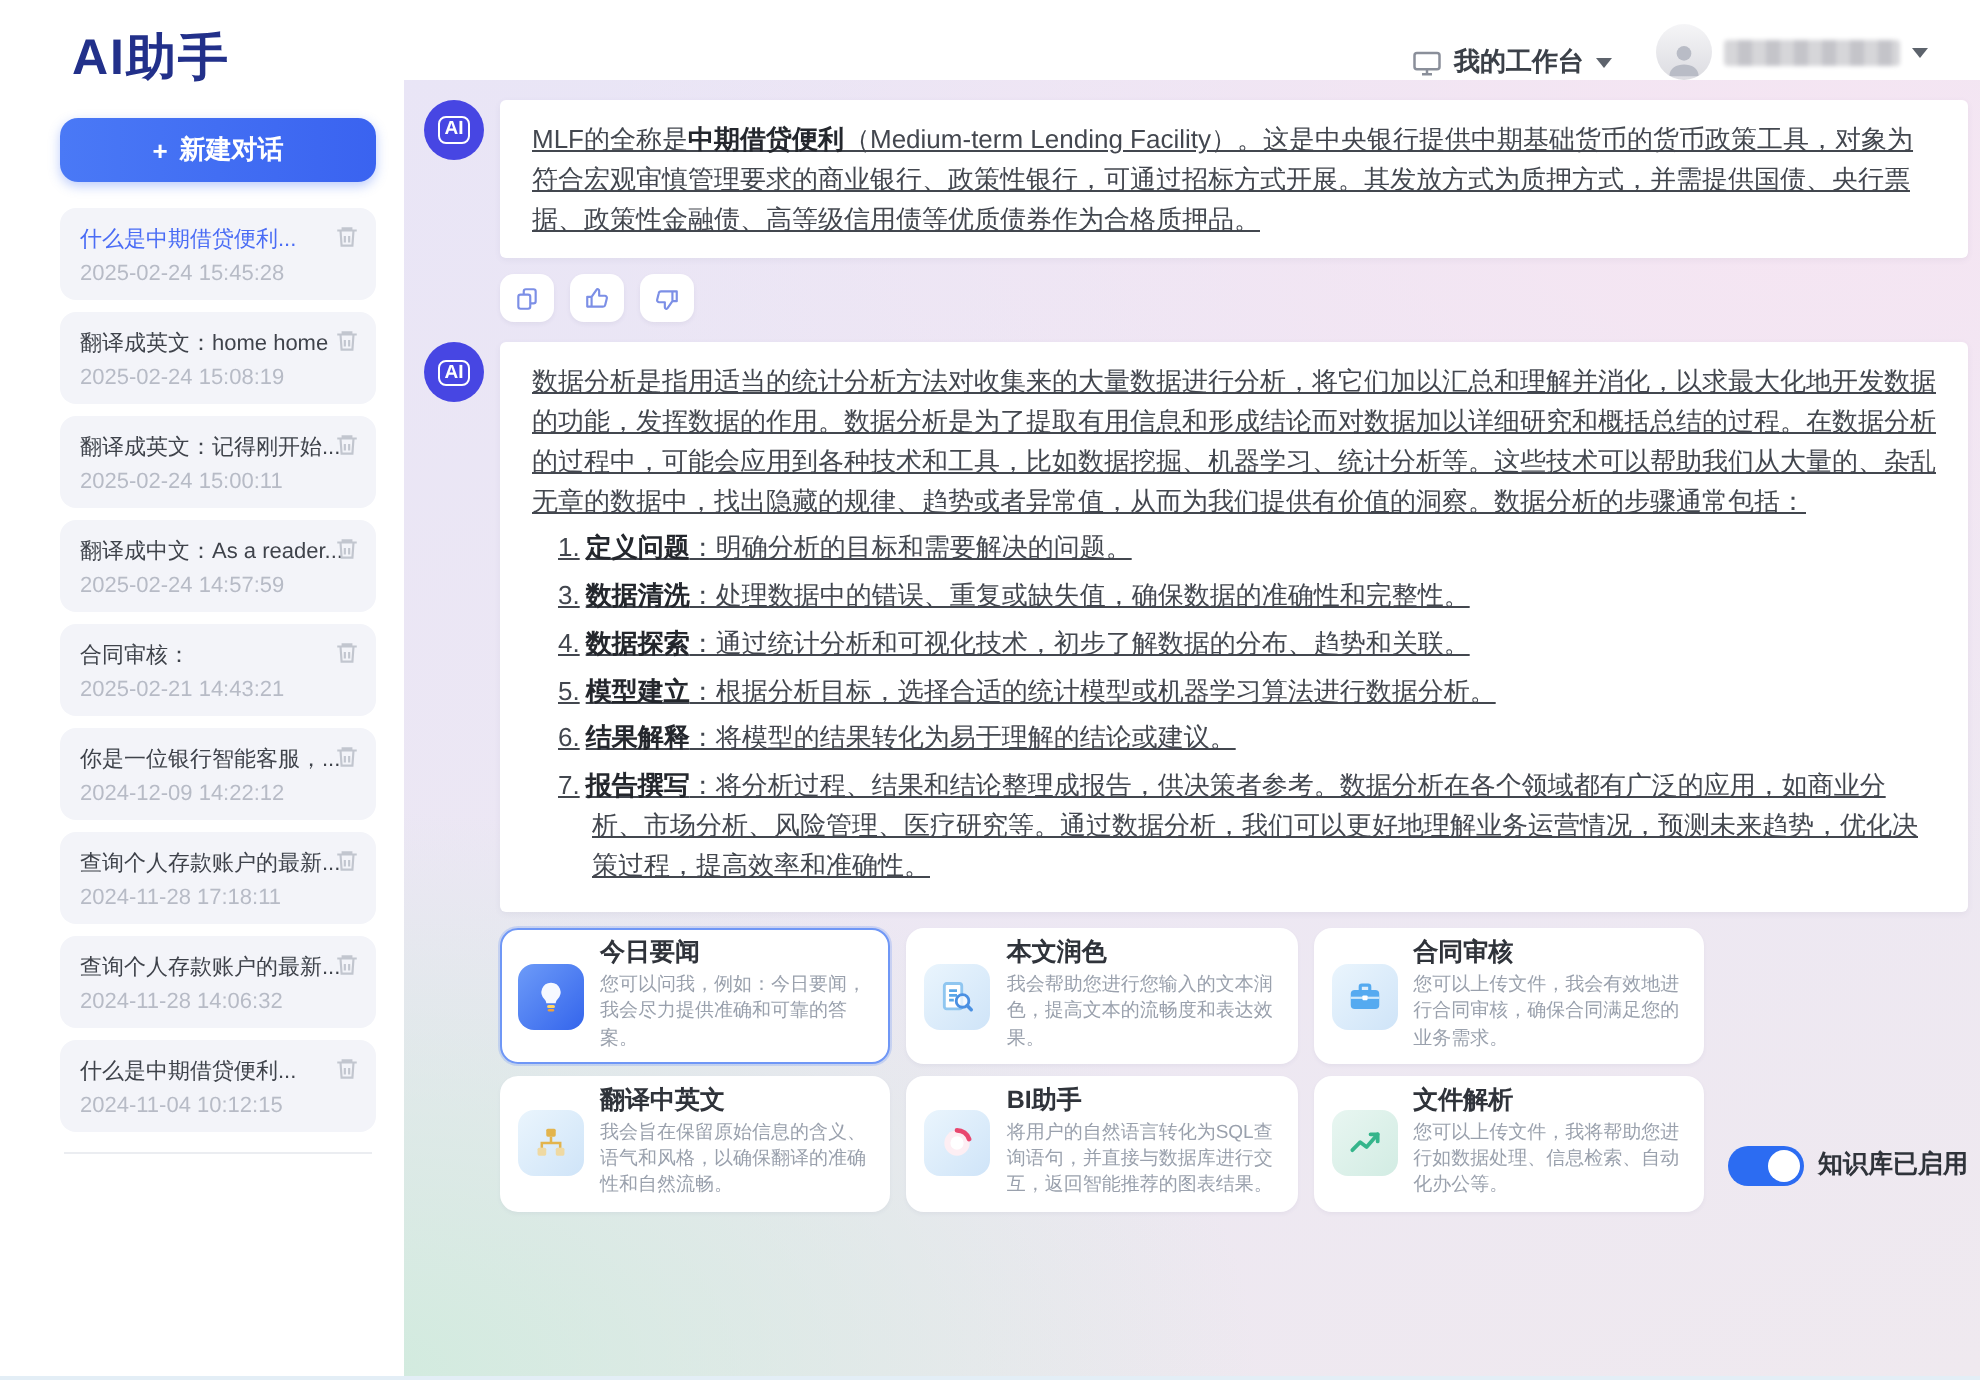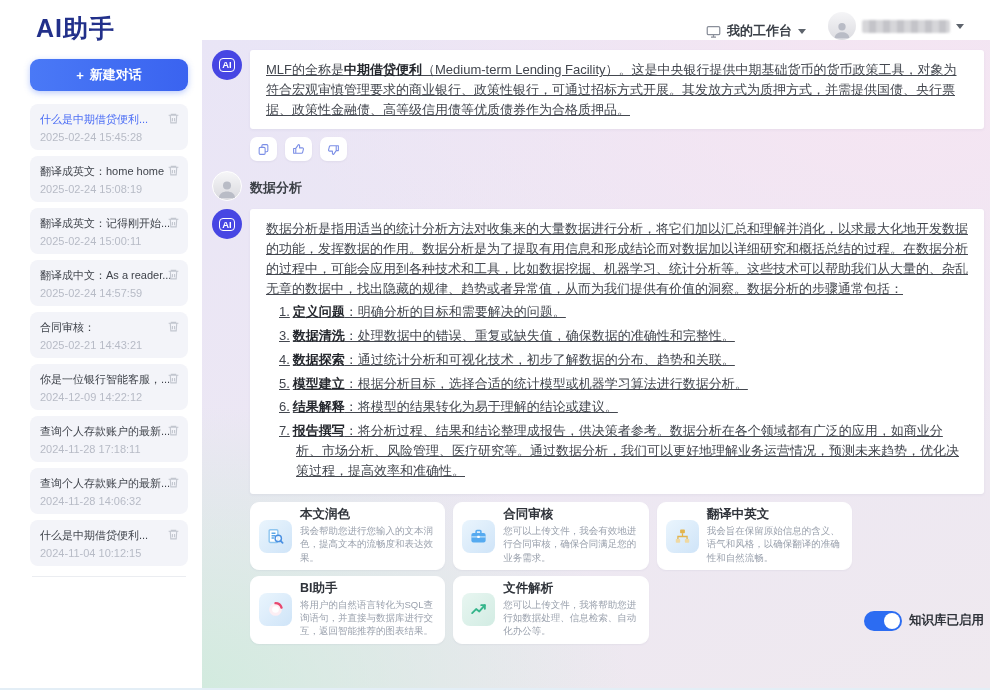--- a/index.html
+++ b/index.html
@@ -243,29 +243,20 @@
             <path d="M7 10l4.5-6.5c.8-1.1 2.5-.4 2.5.9V9h5.2c1.3 0 2.2 1.2 1.9 2.4l-1.5 6c-.2 1-1.1 1.6-2.1 1.6H7M7 10H3v9h4M7 10v9"></path>
           </svg>
         </button>
       <button class="action-btn">
           <svg class="flip" viewBox="0 0 24 24" width="13" height="13" fill="none" stroke="#7c8fe6" stroke-width="2" stroke-linejoin="round" stroke-linecap="round">
             <path d="M7 10l4.5-6.5c.8-1.1 2.5-.4 2.5.9V9h5.2c1.3 0 2.2 1.2 1.9 2.4l-1.5 6c-.2 1-1.1 1.6-2.1 1.6H7M7 10H3v9h4M7 10v9"></path>
           </svg>
         </button>
     </div>
 
-    <div class="row">
-      <span class="avatar user-av">
-          <svg viewBox="0 0 24 24" width="24">
-            <circle cx="12" cy="9.5" r="4" fill="#b9bcc6"></circle>
-            <path d="M4 22c0-4.5 4-6.5 8-6.5s8 2 8 6.5" fill="#b9bcc6"></path>
-          </svg>
-        </span>
-      <div class="user-text">数据分析</div>
-    </div>
 
     <div class="row">
       <span class="avatar ai-av">
           <span class="ai-av-label">AI</span>
         </span>
       <div class="ai-card">
         <span>数据分析是指用适当的统计分析方法对收集来的大量数据进行分析，将它们加以汇总和理解并消化，以求最大化地开发数据的功能，发挥数据的作用。数据分析是为了提取有用信息和形成结论而对数据加以详细研究和概括总结的过程。在数据分析的过程中，可能会应用到各种技术和工具，比如数据挖掘、机器学习、统计分析等。这些技术可以帮助我们从大量的、杂乱无章的数据中，找出隐藏的规律、趋势或者异常值，从而为我们提供有价值的洞察。数据分析的步骤通常包括：</span>
         <div class="steps">
           <div class="step"><span class="step-num">1.</span><b>定义问题</b><span>：明确分析的目标和需要解决的问题。</span></div>
           <div class="step"><span class="step-num">3.</span><b>数据清洗</b><span>：处理数据中的错误、重复或缺失值，确保数据的准确性和完整性。</span></div>
@@ -273,20 +264,33 @@
           <div class="step"><span class="step-num">5.</span><b>模型建立</b><span>：根据分析目标，选择合适的统计模型或机器学习算法进行数据分析。</span></div>
           <div class="step"><span class="step-num">6.</span><b>结果解释</b><span>：将模型的结果转化为易于理解的结论或建议。</span></div>
           <div class="step"><span class="step-num">7.</span><b>报告撰写</b><span>：将分析过程、结果和结论整理成报告，供决策者参考。数据分析在各个领域都有广泛的应用，如商业分析、市场分析、风险管理、医疗研究等。通过数据分析，我们可以更好地理解业务运营情况，预测未来趋势，优化决策过程，提高效率和准确性。</span></div>
         </div>
       </div>
     </div>
 
     <div class="cards-section">
       <div class="cards-grid">
 
+        <div class="fcard active">
+          <span class="tile tile-1">
+              <svg viewBox="0 0 24 24" width="19">
+                <path d="M12 3a6 6 0 014 10.5c-.6.5-1 1.5-1 2.5h-6c0-1-.4-2-1-2.5A6 6 0 0112 3z" fill="#fff" opacity=".95"></path>
+                <rect x="9.5" y="17" width="5" height="2" rx="1" fill="#ffd666"></rect>
+                <rect x="10" y="19.6" width="4" height="1.6" rx=".8" fill="#f0a13a"></rect>
+              </svg>
+            </span>
+          <div>
+              <div class="fcard-title">今日要闻</div>
+              <div class="fcard-desc">您可以问我，例如：今日要闻，我会尽力提供准确和可靠的答案。</div>
+            </div>
+        </div>
 
         <div class="fcard">
           <span class="tile tile-2">
               <svg viewBox="0 0 24 24" width="19" fill="none" stroke="#5aa7e8" stroke-width="1.8">
                 <rect x="4" y="3.5" width="11" height="16" rx="1.5" fill="#fff" stroke="#8fc6f0"></rect>
                 <path d="M7 8h5M7 11h5M7 14h3"></path>
                 <circle cx="15.5" cy="14.5" r="4" stroke="#4a90e2" fill="rgba(255,255,255,.7)"></circle>
                 <path d="M18.4 17.4l2.6 2.6" stroke="#4a90e2" stroke-width="2.2" stroke-linecap="round"></path>
               </svg>
             </span>

